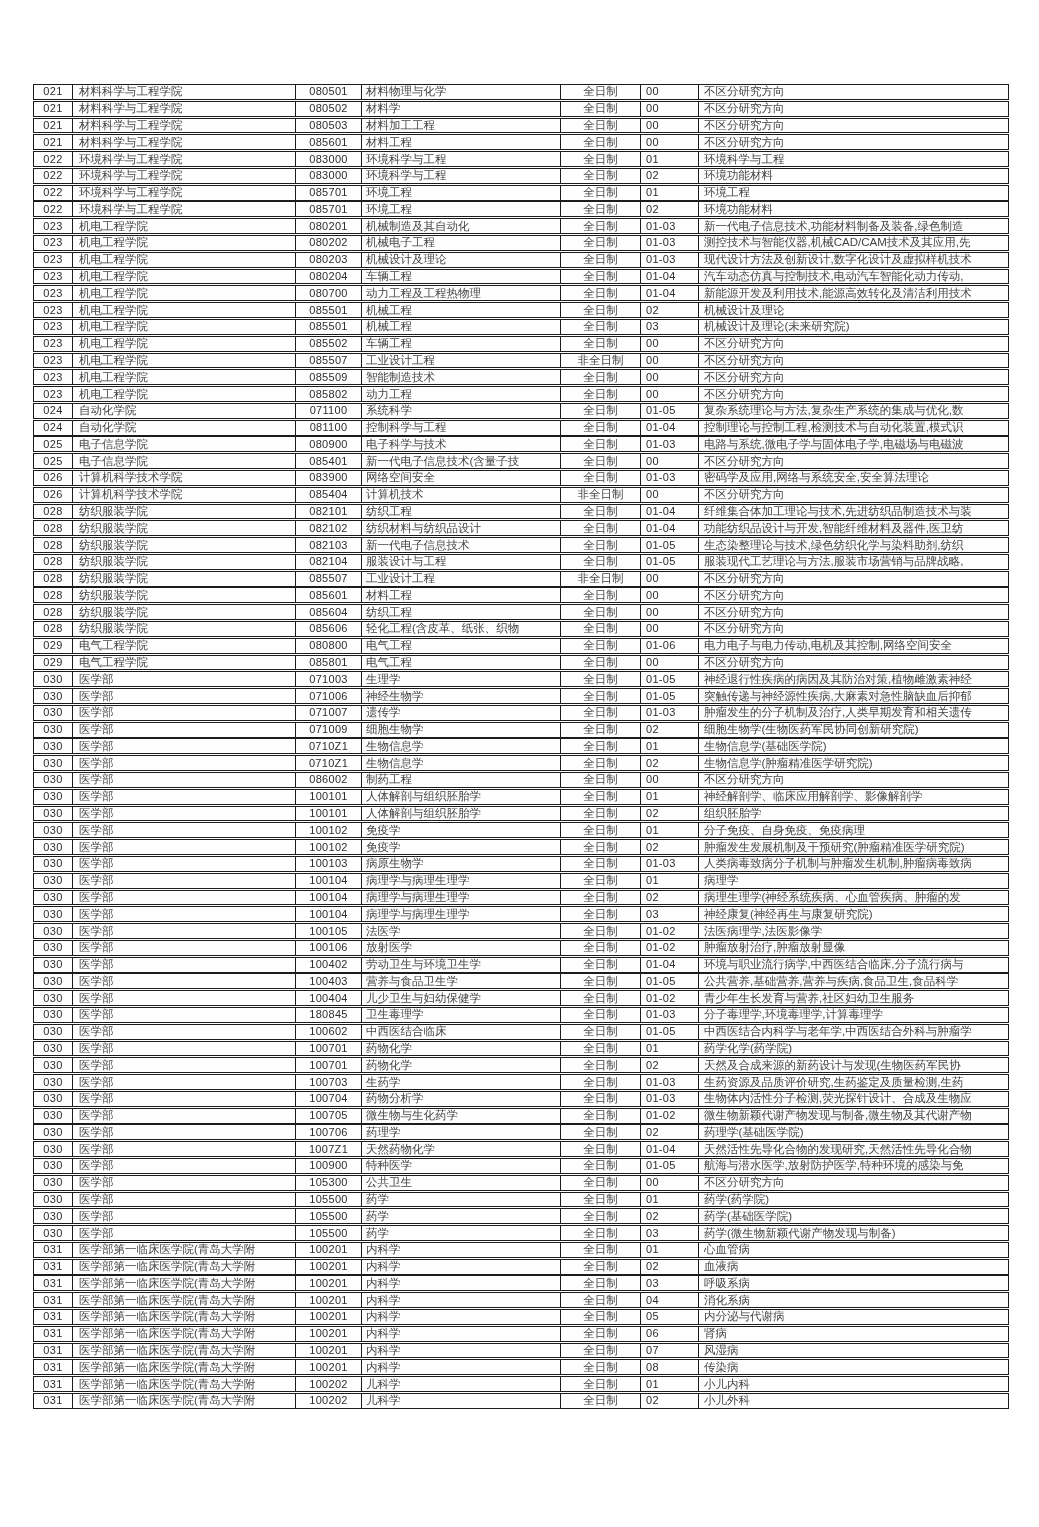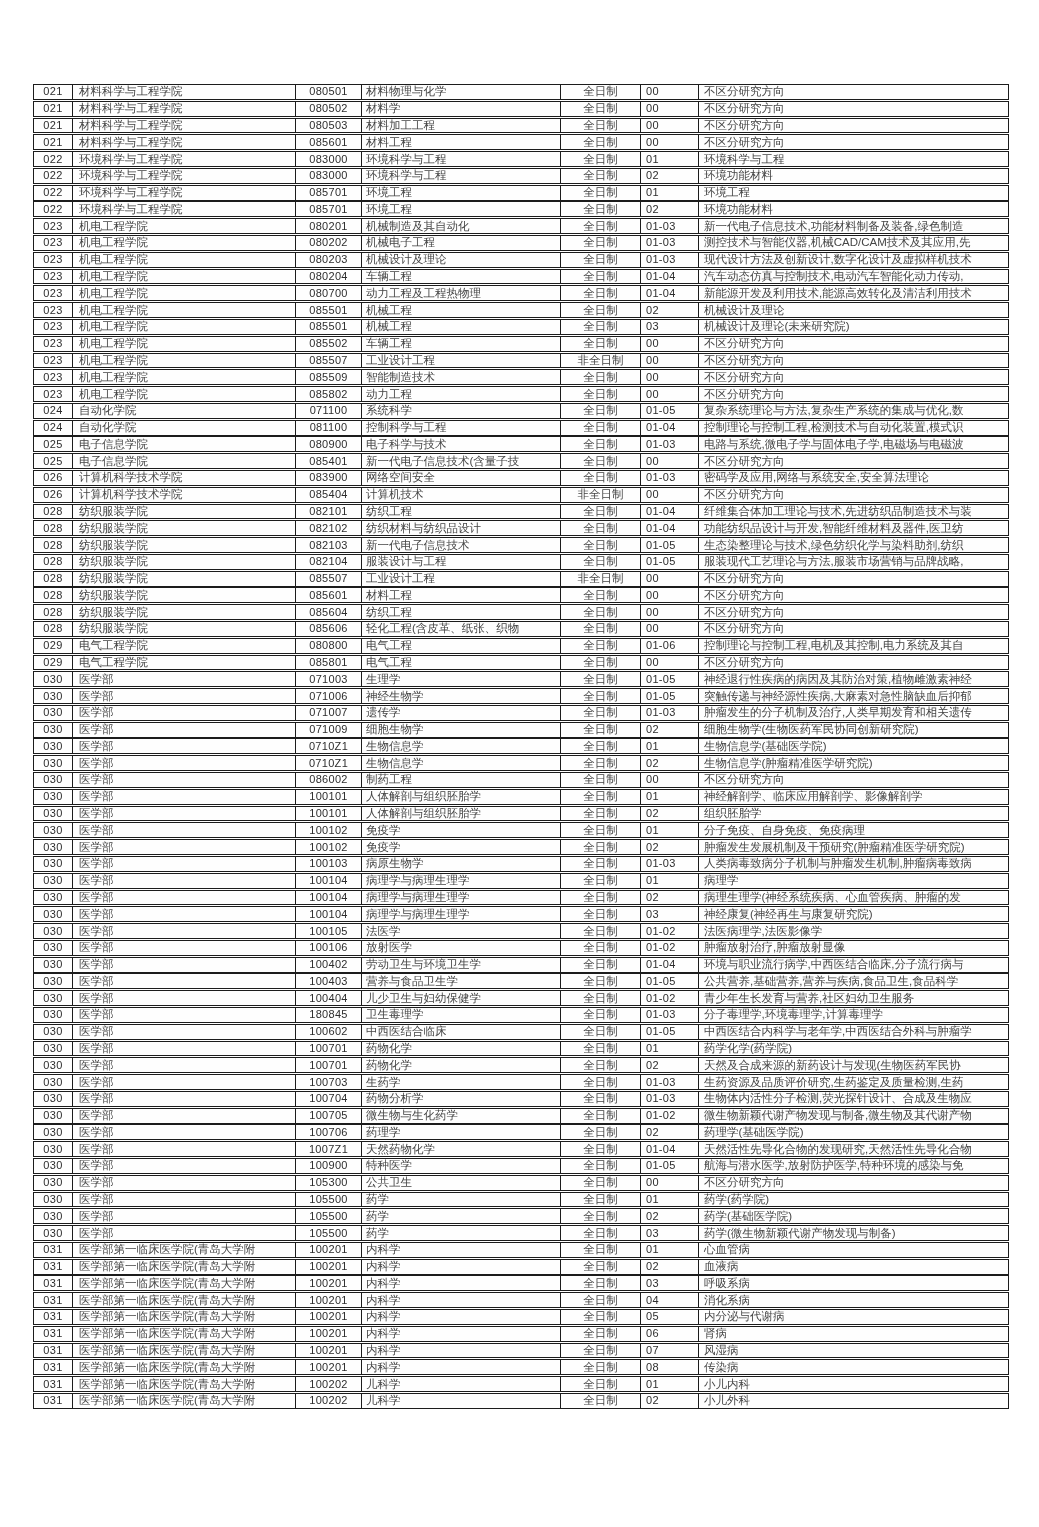--- a/index.html
+++ b/index.html
@@ -340,21 +340,21 @@
     <div class="cell c6">00</div>
     <div class="cell c7">不区分研究方向</div>
   </div>
       <div class="row">
     <div class="cell c1">029</div>
     <div class="cell c2">电气工程学院</div>
     <div class="cell c3">080800</div>
     <div class="cell c4">电气工程</div>
     <div class="cell c5">全日制</div>
     <div class="cell c6">01-06</div>
-    <div class="cell c7">控制理论与控制工程,电机及其控制,电力系统及其自</div>
+    <div class="cell c7">电力电子与电力传动,电机及其控制,网络空间安全</div>
   </div>
       <div class="row">
     <div class="cell c1">029</div>
     <div class="cell c2">电气工程学院</div>
     <div class="cell c3">085801</div>
     <div class="cell c4">电气工程</div>
     <div class="cell c5">全日制</div>
     <div class="cell c6">00</div>
     <div class="cell c7">不区分研究方向</div>
   </div>

